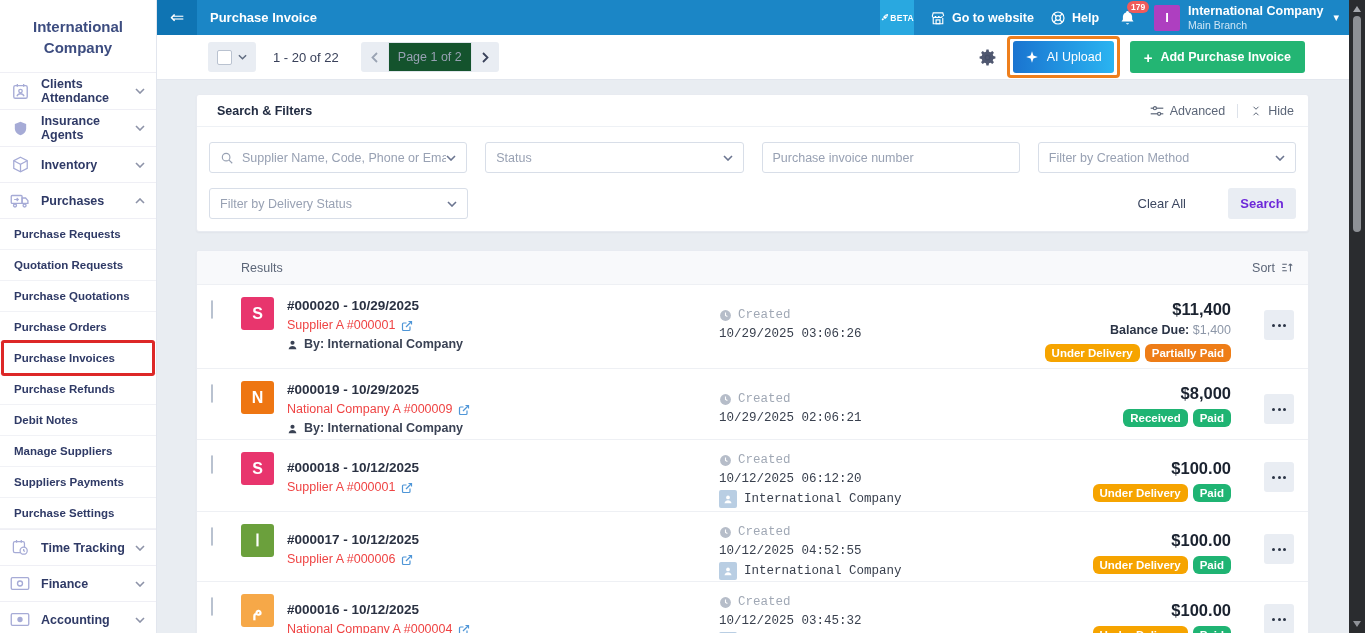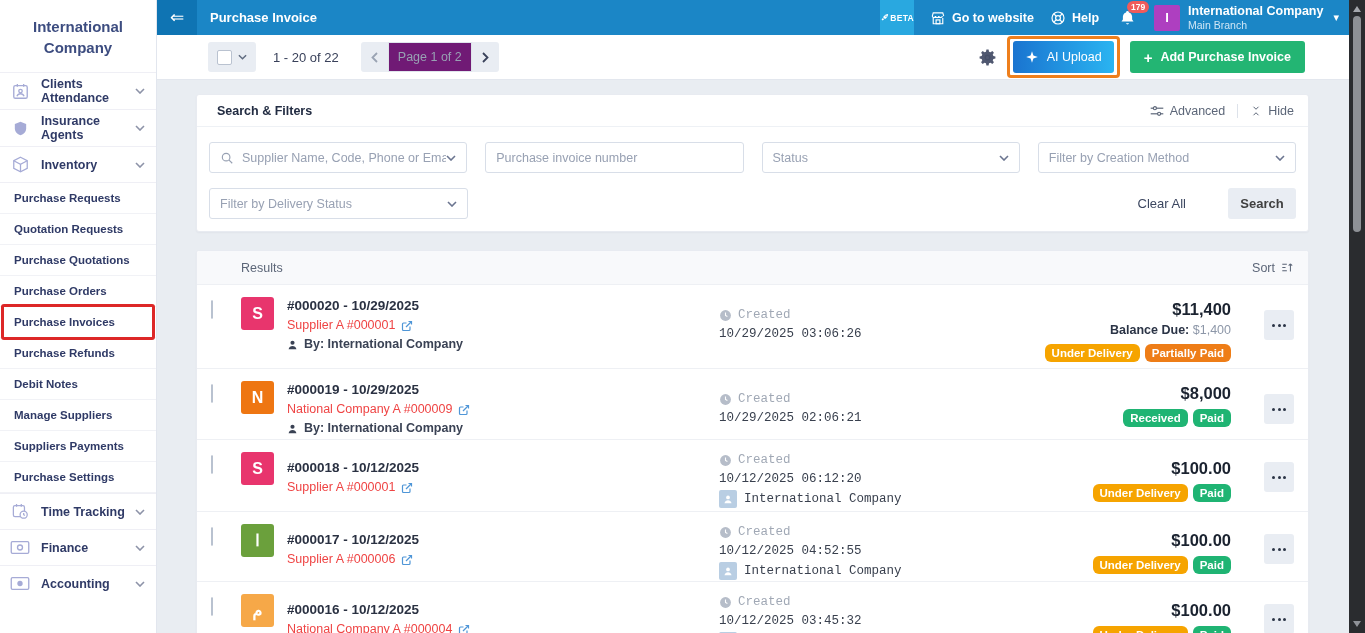--- a/index.html
+++ b/index.html
@@ -37,21 +37,21 @@
   .account-branch { font-size:10.5px; color:#cfe6f5; }
   .account-caret { margin-left:10px; font-size:11px; }
 
   
   .toolbar { height:45px; background:#fff; border-bottom:1px solid #e3e7ee; display:flex; align-items:center; padding:0 44px 0 51px; flex:0 0 45px; }
   .sel-all { width:48px; height:30px; background:#e9edf3; border-radius:3px; display:flex; align-items:center; justify-content:center; gap:6px; cursor:pointer; }
   .cbx { width:15px; height:15px; background:#fff; border:1px solid #b9c2d0; border-radius:2px; }
   .range-text { margin-left:17px; font-size:13px; color:#39415a; }
   .pager { margin-left:22px; height:30px; background:#e9edf3; border-radius:3px; display:flex; align-items:center; overflow:hidden; }
   .pager-btn { width:27px; height:30px; display:flex; align-items:center; justify-content:center; cursor:pointer; }
-  .pager-page { width:84px; height:30px; background:#701a75; border:1px solid #e0e5ec; display:flex; align-items:center; justify-content:center; font-size:12.5px; color:#98a1b3; }
+  .pager-page { width:84px; height:30px; background:#14532d; border:1px solid #e0e5ec; display:flex; align-items:center; justify-content:center; font-size:12.5px; color:#98a1b3; }
   .toolbar-right { margin-left:auto; display:flex; align-items:center; }
   .gear-btn { margin-right:16px; cursor:pointer; display:flex; }
   .ai-wrap { position:relative; margin-right:16px; }
   .orange-frame { position:absolute; left:-6px; right:-6px; top:-5px; bottom:-5px; border:3px solid #ee7f1d; border-radius:4px; pointer-events:none; }
   .ai-btn { height:32px; padding:0 12px; border:none; border-radius:3px; background:linear-gradient(90deg,#1a74d0,#2ab4f1); color:#fff; font-size:12.5px; font-weight:normal; display:flex; align-items:center; gap:8px; cursor:pointer; font-family:inherit; }
   .add-btn { height:32px; padding:0 14px; border:none; border-radius:3px; background:#23b573; color:#fff; font-size:12.5px; font-weight:bold; display:flex; align-items:center; gap:8px; cursor:pointer; font-family:inherit; }
   .add-plus { font-size:15px; font-weight:bold; line-height:1; }
 
   
   .content { flex:1; overflow:hidden; padding:14px 40px 0 39px; }
@@ -66,21 +66,21 @@
   .filters-body { padding:15px 12px 12px; }
   .filter-row { display:flex; gap:18px; }
   .filter-row + .filter-row { margin-top:15px; align-items:center; }
   .fld { flex:1; height:31px; border:1px solid #d8dee8; border-radius:3px; background:#fff; display:flex; align-items:center; padding:0 10px; font-size:12.5px; color:#98a1b3; cursor:pointer; min-width:0; }
   .fld .ph { flex:1; white-space:nowrap; overflow:hidden; }
   .fld .lead-ic { margin-right:8px; display:flex; }
   .fld input { border:none; outline:none; width:100%; font-size:12.5px; color:#39415a; font-family:inherit; background:transparent; }
   .fld input::placeholder { color:#98a1b3; }
   .spacer { flex:1; }
   .clear-all { font-size:13px; color:#3c4760; cursor:pointer; margin-right:24px; white-space:nowrap; }
-  .search-btn { width:68px; height:31px; background:#e9edf3; border:none; border-radius:3px; font-size:13px; font-weight:600; color:#404040; cursor:pointer; font-family:inherit; }
+  .search-btn { width:68px; height:31px; background:#e9edf3; border:none; border-radius:3px; font-size:13px; font-weight:600; color:#6d28d9; cursor:pointer; font-family:inherit; }
 
   
   .results-card { margin-top:18px; overflow:hidden; }
   .results-head { height:34px; background:#f8f9fb; display:flex; align-items:center; padding:0 14px 0 44px; border-bottom:1px solid #eef0f4; }
   .results-title { font-size:12.5px; color:#5c6678; }
   .sort-wrap { margin-left:auto; display:flex; align-items:center; gap:6px; font-size:12.5px; color:#5c6678; cursor:pointer; }
 
   .row { display:flex; padding:12px 14px 0 14px; border-bottom:1px solid #eef0f4; background:#fff; }
   .row:last-child { border-bottom:none; }
   .r1 { height:84px; } .r2 { height:71px; } .r3 { height:72px; } .r4 { height:70px; } .r5 { height:120px; }
@@ -169,20 +169,37 @@
             </svg>
         </span>
         <span class="nlabel">Inventory</span>
         <span class="chev">
             <svg width="10" height="6" viewBox="0 0 10 6" fill="none" stroke="#8d93a8" stroke-width="1.6">
               <polyline points="1 1 5 5 9 1"></polyline>
             </svg>
           </span>
       </div>
 
+      <div class="nav-item">
+        <span class="nicon">
+          <svg width="20" height="17" viewBox="0 0 24 20" fill="none" stroke="#a6abd6" stroke-width="1.6">
+              <rect x="1.5" y="4" width="13" height="9.5" rx="1.2"></rect>
+              <path d="M14.5 7h4.2l2.8 3.2v3.3h-7z"></path>
+              <circle cx="6" cy="16" r="1.8"></circle>
+              <circle cx="17.5" cy="16" r="1.8"></circle>
+              <path d="M5 8.8h5M8 7l2 1.8L8 10.6" stroke-width="1.3"></path>
+            </svg>
+        </span>
+        <span class="nlabel">Purchases</span>
+        <span class="chev">
+            <svg width="10" height="6" viewBox="0 0 10 6" fill="none" stroke="#8d93a8" stroke-width="1.6">
+              <polyline points="1 5 5 1 9 5"></polyline>
+            </svg>
+          </span>
+      </div>
 
       <div class="submenu">
         <div class="submenu-item">
             <span>Purchase Requests</span>
           </div>
         <div class="submenu-item">
             <span>Quotation Requests</span>
           </div>
         <div class="submenu-item">
             <span>Purchase Quotations</span>
@@ -404,27 +421,27 @@
                     <circle cx="10.5" cy="10.5" r="6.5"></circle>
                     <line x1="15.5" y1="15.5" x2="21" y2="21"></line>
                   </svg>
                 </span>
               <span class="ph">Supplier Name, Code, Phone or Email</span>
               <svg width="10" height="6" viewBox="0 0 10 6" fill="none" stroke="#6b7590" stroke-width="1.6">
                   <polyline points="1 1 5 5 9 1"></polyline>
                 </svg>
             </div>
             <div class="fld">
-              <input type="text" placeholder="Purchase invoice number" style="">
-            </div>
-            <div class="fld">
               <span class="ph">Status</span>
               <svg width="10" height="6" viewBox="0 0 10 6" fill="none" stroke="#6b7590" stroke-width="1.6">
                   <polyline points="1 1 5 5 9 1"></polyline>
                 </svg>
+            </div>
+            <div class="fld">
+              <input type="text" placeholder="Purchase invoice number" style="">
             </div>
             <div class="fld">
               <span class="ph">Filter by Creation Method</span>
               <svg width="10" height="6" viewBox="0 0 10 6" fill="none" stroke="#6b7590" stroke-width="1.6">
                   <polyline points="1 1 5 5 9 1"></polyline>
                 </svg>
             </div>
           </div>
 
           <div class="filter-row">

